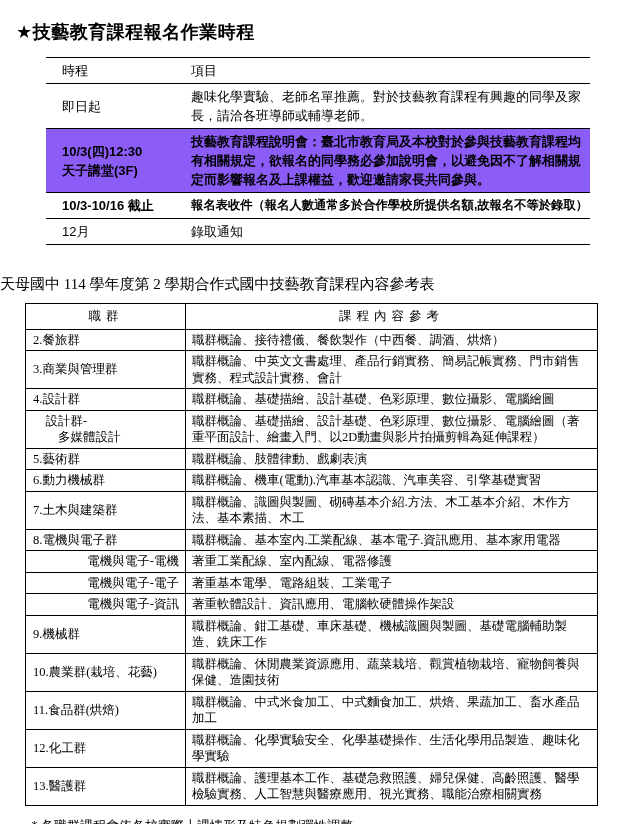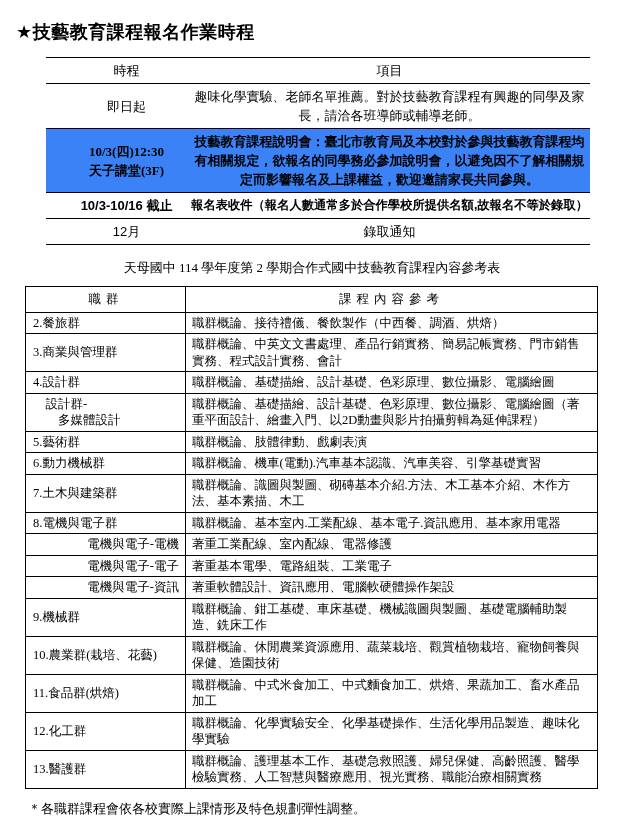--- a/index.html
+++ b/index.html
@@ -27,34 +27,33 @@
     width:544px;
     font-size:13px;
     line-height:19px;
     border-top:1.5px solid #000;
   }
   table.schedule tr{border-bottom:1.5px solid #000;}
   table.schedule td,table.schedule th{
     vertical-align:middle;
     padding:3px 0;
     font-weight:normal;
-    text-align:center;
+    text-align:left;
   }
   table.schedule .c-time{width:134px;padding-left:16px;white-space:pre-line;}
   table.schedule .c-item{padding-right:2px;}
   table.schedule tr.bold td{font-weight:bold;}
-  table.schedule tr.highlight{background:#3b82f6;font-family:Liberation Serif, serif;}
+  table.schedule tr.highlight{background:#8b5cf6;}
   table.schedule tr.tight .c-item{font-size:12.3px;white-space:nowrap;}
 
   
   .subtitle{
-    margin-top:14px;
-    text-align:center;
+    margin-top:30px;
     font-family:"Liberation Serif","DejaVu Serif",serif;
-    font-size:13px;
+    font-size:15px;
   }
 
   
   table.course{
     border-collapse:collapse;
     margin:9px 0 0 25px;
     width:573px;
     font-family:"Liberation Serif","DejaVu Serif",serif;
     font-size:12.5px;
     line-height:16.5px;

